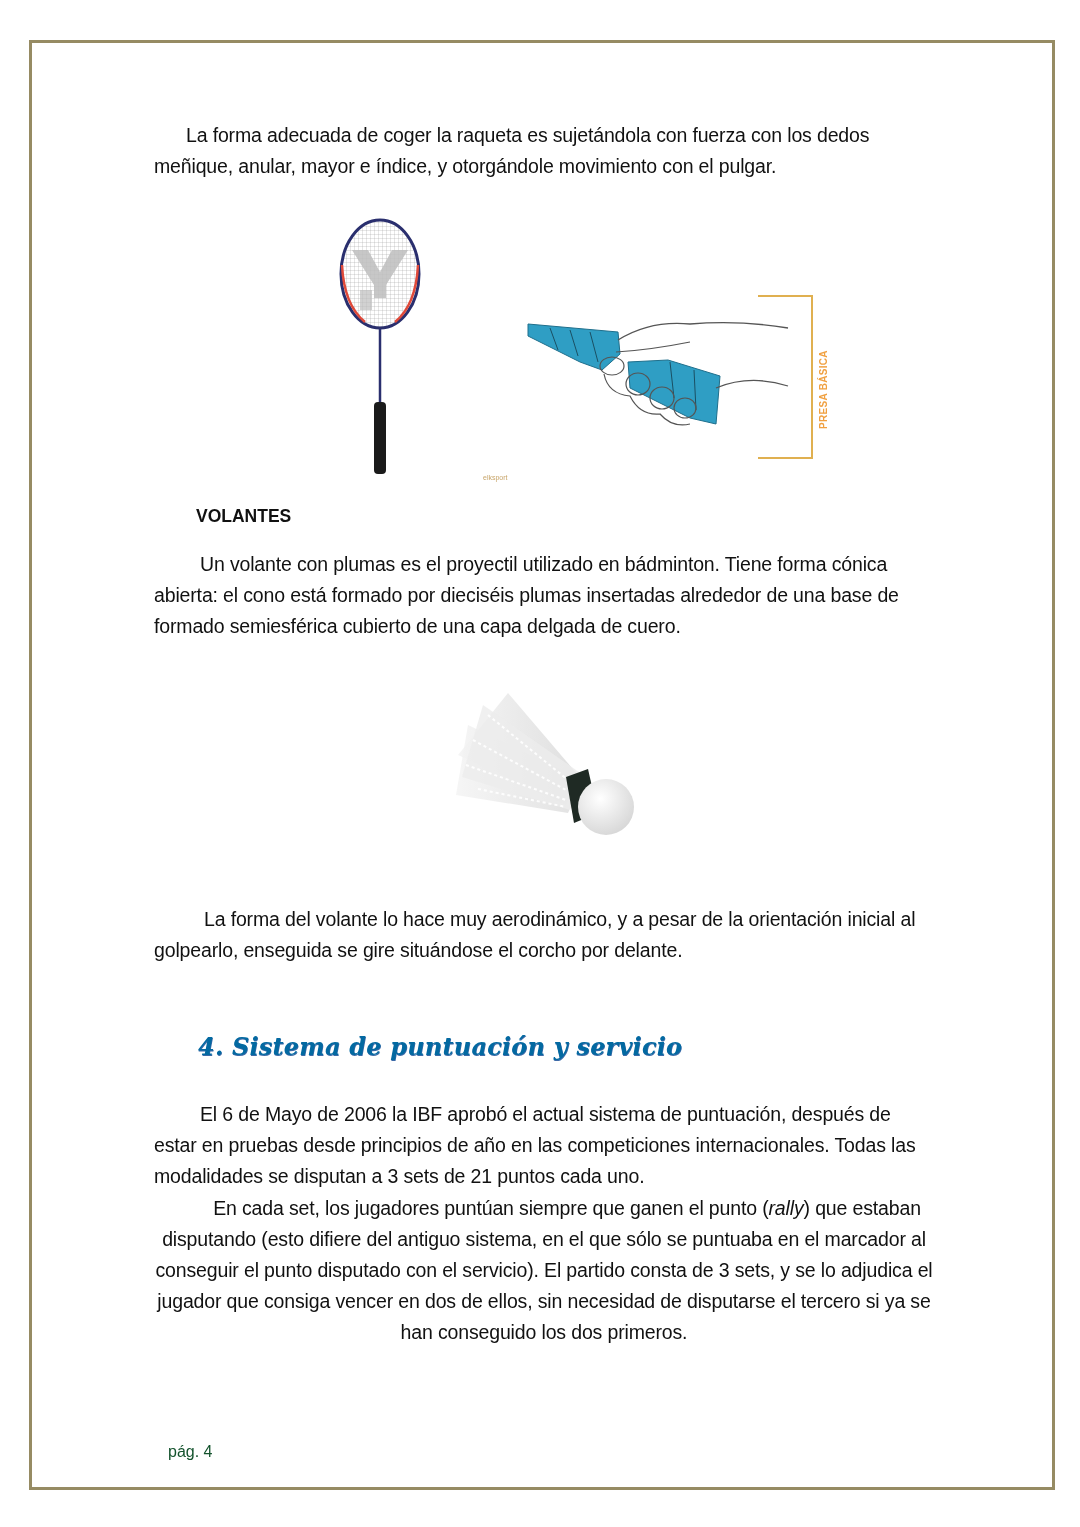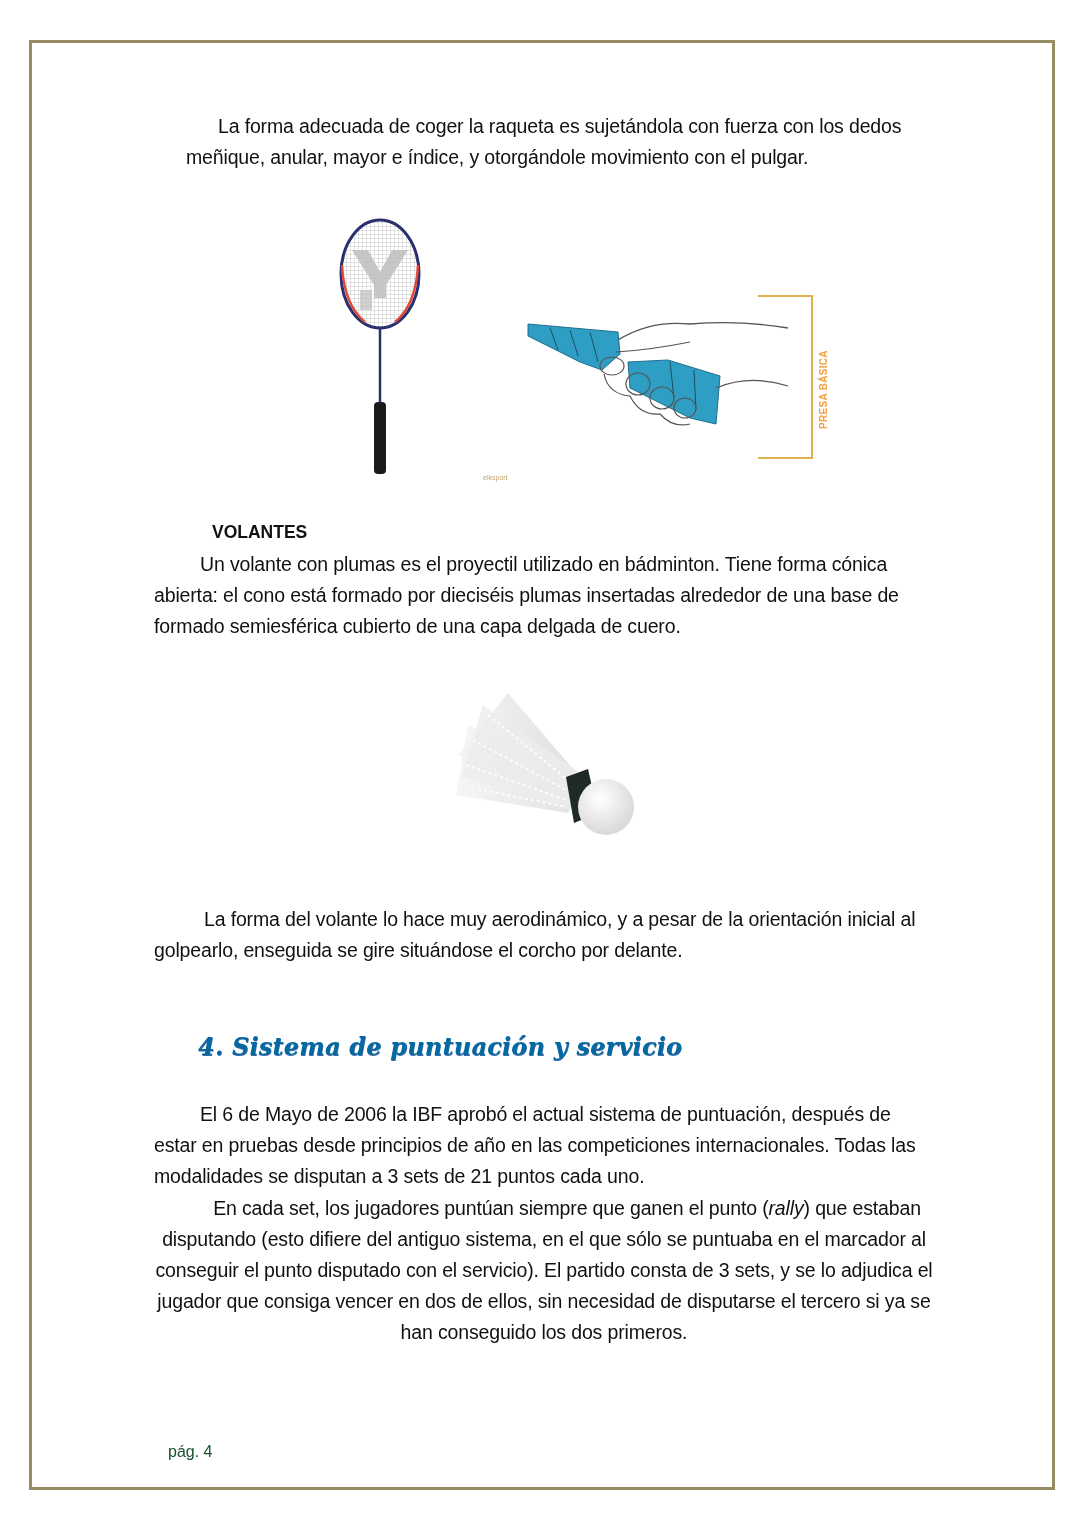--- a/index.html
+++ b/index.html
@@ -35,21 +35,21 @@
   }
   .indent1 { text-indent: 32px; }
   .indent2 { text-indent: 46px; }
   .indent3 { text-indent: 50px; }
   .section-label {
     position: absolute;
     left: 196px;
     top: 506px;
     font-size: 17.5px;
     font-weight: bold;
-    margin: 16px;
+    margin: 0;
   }
   .section-heading {
     position: absolute;
     left: 198px;
     top: 1032px;
     font-family: "DejaVu Serif", "Liberation Serif", serif;
     font-weight: bold;
     font-style: italic;
     font-size: 24px;
     color: #0369a1;
@@ -91,21 +91,21 @@
     font-size: 8px;
     fill: #ffffff;
     font-family: "Liberation Sans", sans-serif;
   }
 </style>
 </head>
 <body>
 
 <div class="page-border"></div>
 
-<p class="para indent1" style="top:111px;margin-left:32px;">La forma adecuada de coger la raqueta es sujetándola con fuerza con los dedos meñique, anular, mayor e índice, y otorgándole movimiento con el pulgar.</p>
+<p class="para indent1" style="top:120px;">La forma adecuada de coger la raqueta es sujetándola con fuerza con los dedos meñique, anular, mayor e índice, y otorgándole movimiento con el pulgar.</p>
 
 <div class="figure" style="left:330px; top:210px; width:100px; height:270px;">
   <svg width="100" height="270" viewBox="0 0 100 270">
     <defs>
       <pattern id="strings" width="4" height="4" patternUnits="userSpaceOnUse">
         <path d="M0 0 H4 M0 0 V4" stroke="#9a9a9a" stroke-width="0.5" fill="none"></path>
       </pattern>
     </defs>
     <ellipse cx="50" cy="64" rx="39" ry="54" fill="url(#strings)" stroke="#2a2f6e" stroke-width="3"></ellipse>
     <path d="M12 55 Q14 95 35 112" stroke="#e04a3a" stroke-width="2.5" fill="none"></path>

